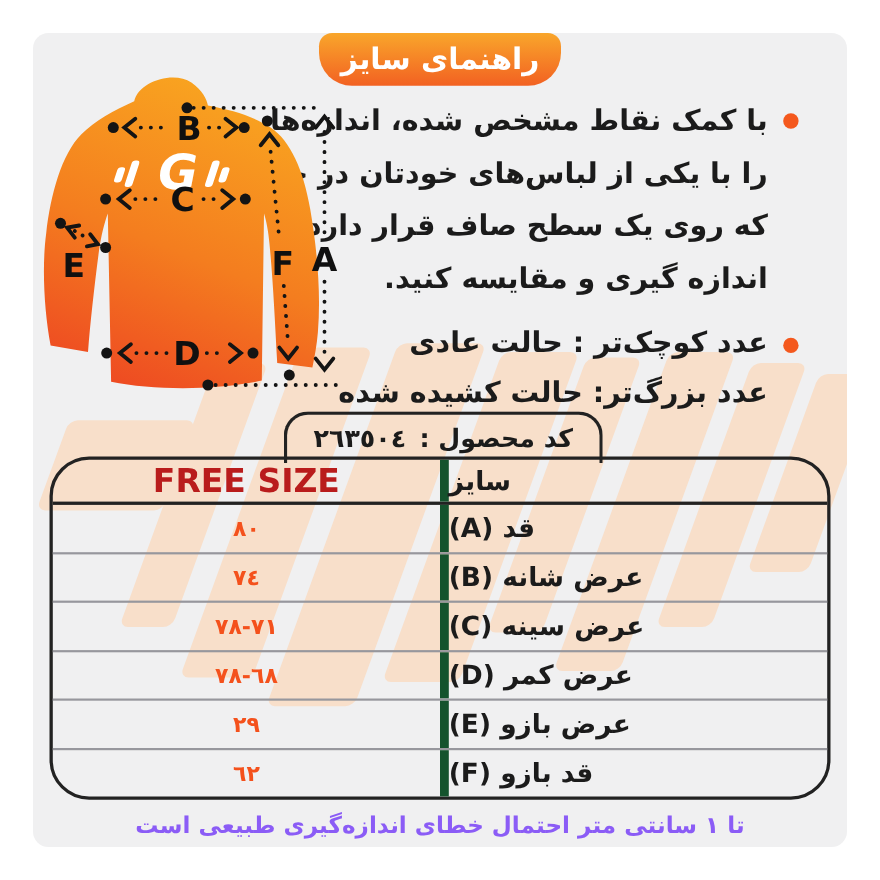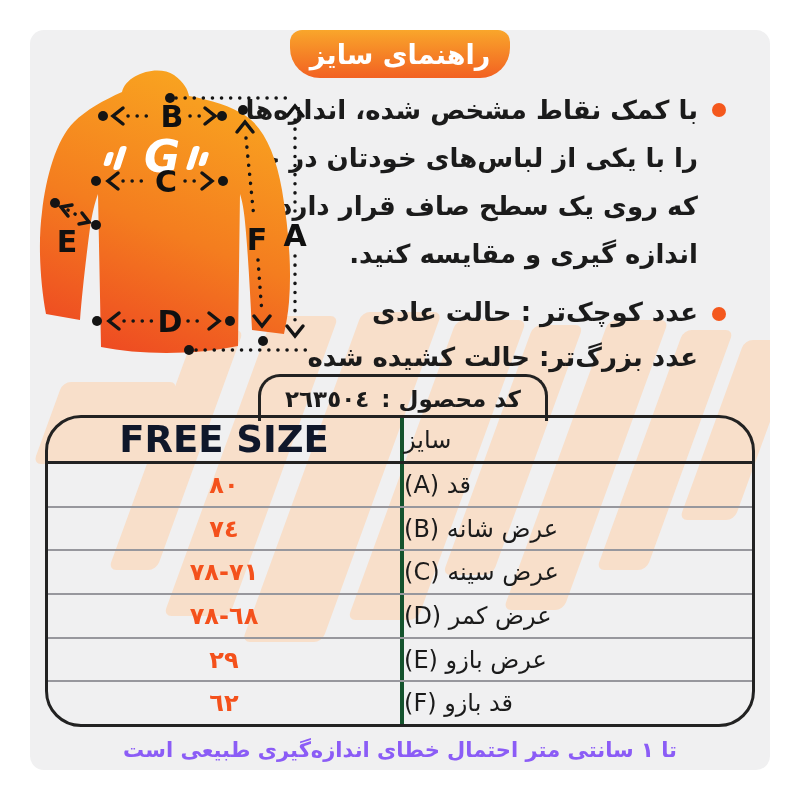--- a/index.html
+++ b/index.html
@@ -46,24 +46,24 @@
   .table{
     position:absolute;left:15px;top:385px;width:710px;height:312px;z-index:1;
     border:3px solid #222;border-radius:36px;
     display:flex;flex-direction:column;box-sizing:border-box;
   }
   .trow{display:flex;flex:1;align-items:stretch;}
   .trow.thead{flex:0 0 38px;border-bottom:3px solid #222;}
   .trow.sep{border-top:2px solid #97979d;}
   .cell{display:flex;align-items:center;box-sizing:border-box;}
   .val-cell{width:352px;justify-content:center;direction:ltr;
-    color:#f4511c;font-weight:700;font-size:24px;}
-  .label-cell{flex:1;border-left:4px solid #14532d;justify-content:flex-end;
-    padding-right:58px;direction:rtl;font-weight:400;font-size:24px;}
-  .free-size{color:#0f172a;font-size:37px;font-weight:700;letter-spacing:0px;}
+    color:#f4511c;font-weight:700;font-size:20px;}
+  .label-cell{flex:1;border-left:8px solid #14532d;justify-content:flex-end;
+    padding-right:58px;direction:rtl;font-weight:700;font-size:24px;}
+  .free-size{color:#b91c1c;font-size:30px;font-weight:700;letter-spacing:0px;}
   .thead .label-cell{font-size:24px;}
   
   .footer-note{
     position:absolute;left:0;top:708px;width:740px;z-index:2;text-align:center;
     direction:rtl;font-size:21px;font-weight:600;color:#8b5cf6;
   }
 </style>
 </head>
 <body>
 

